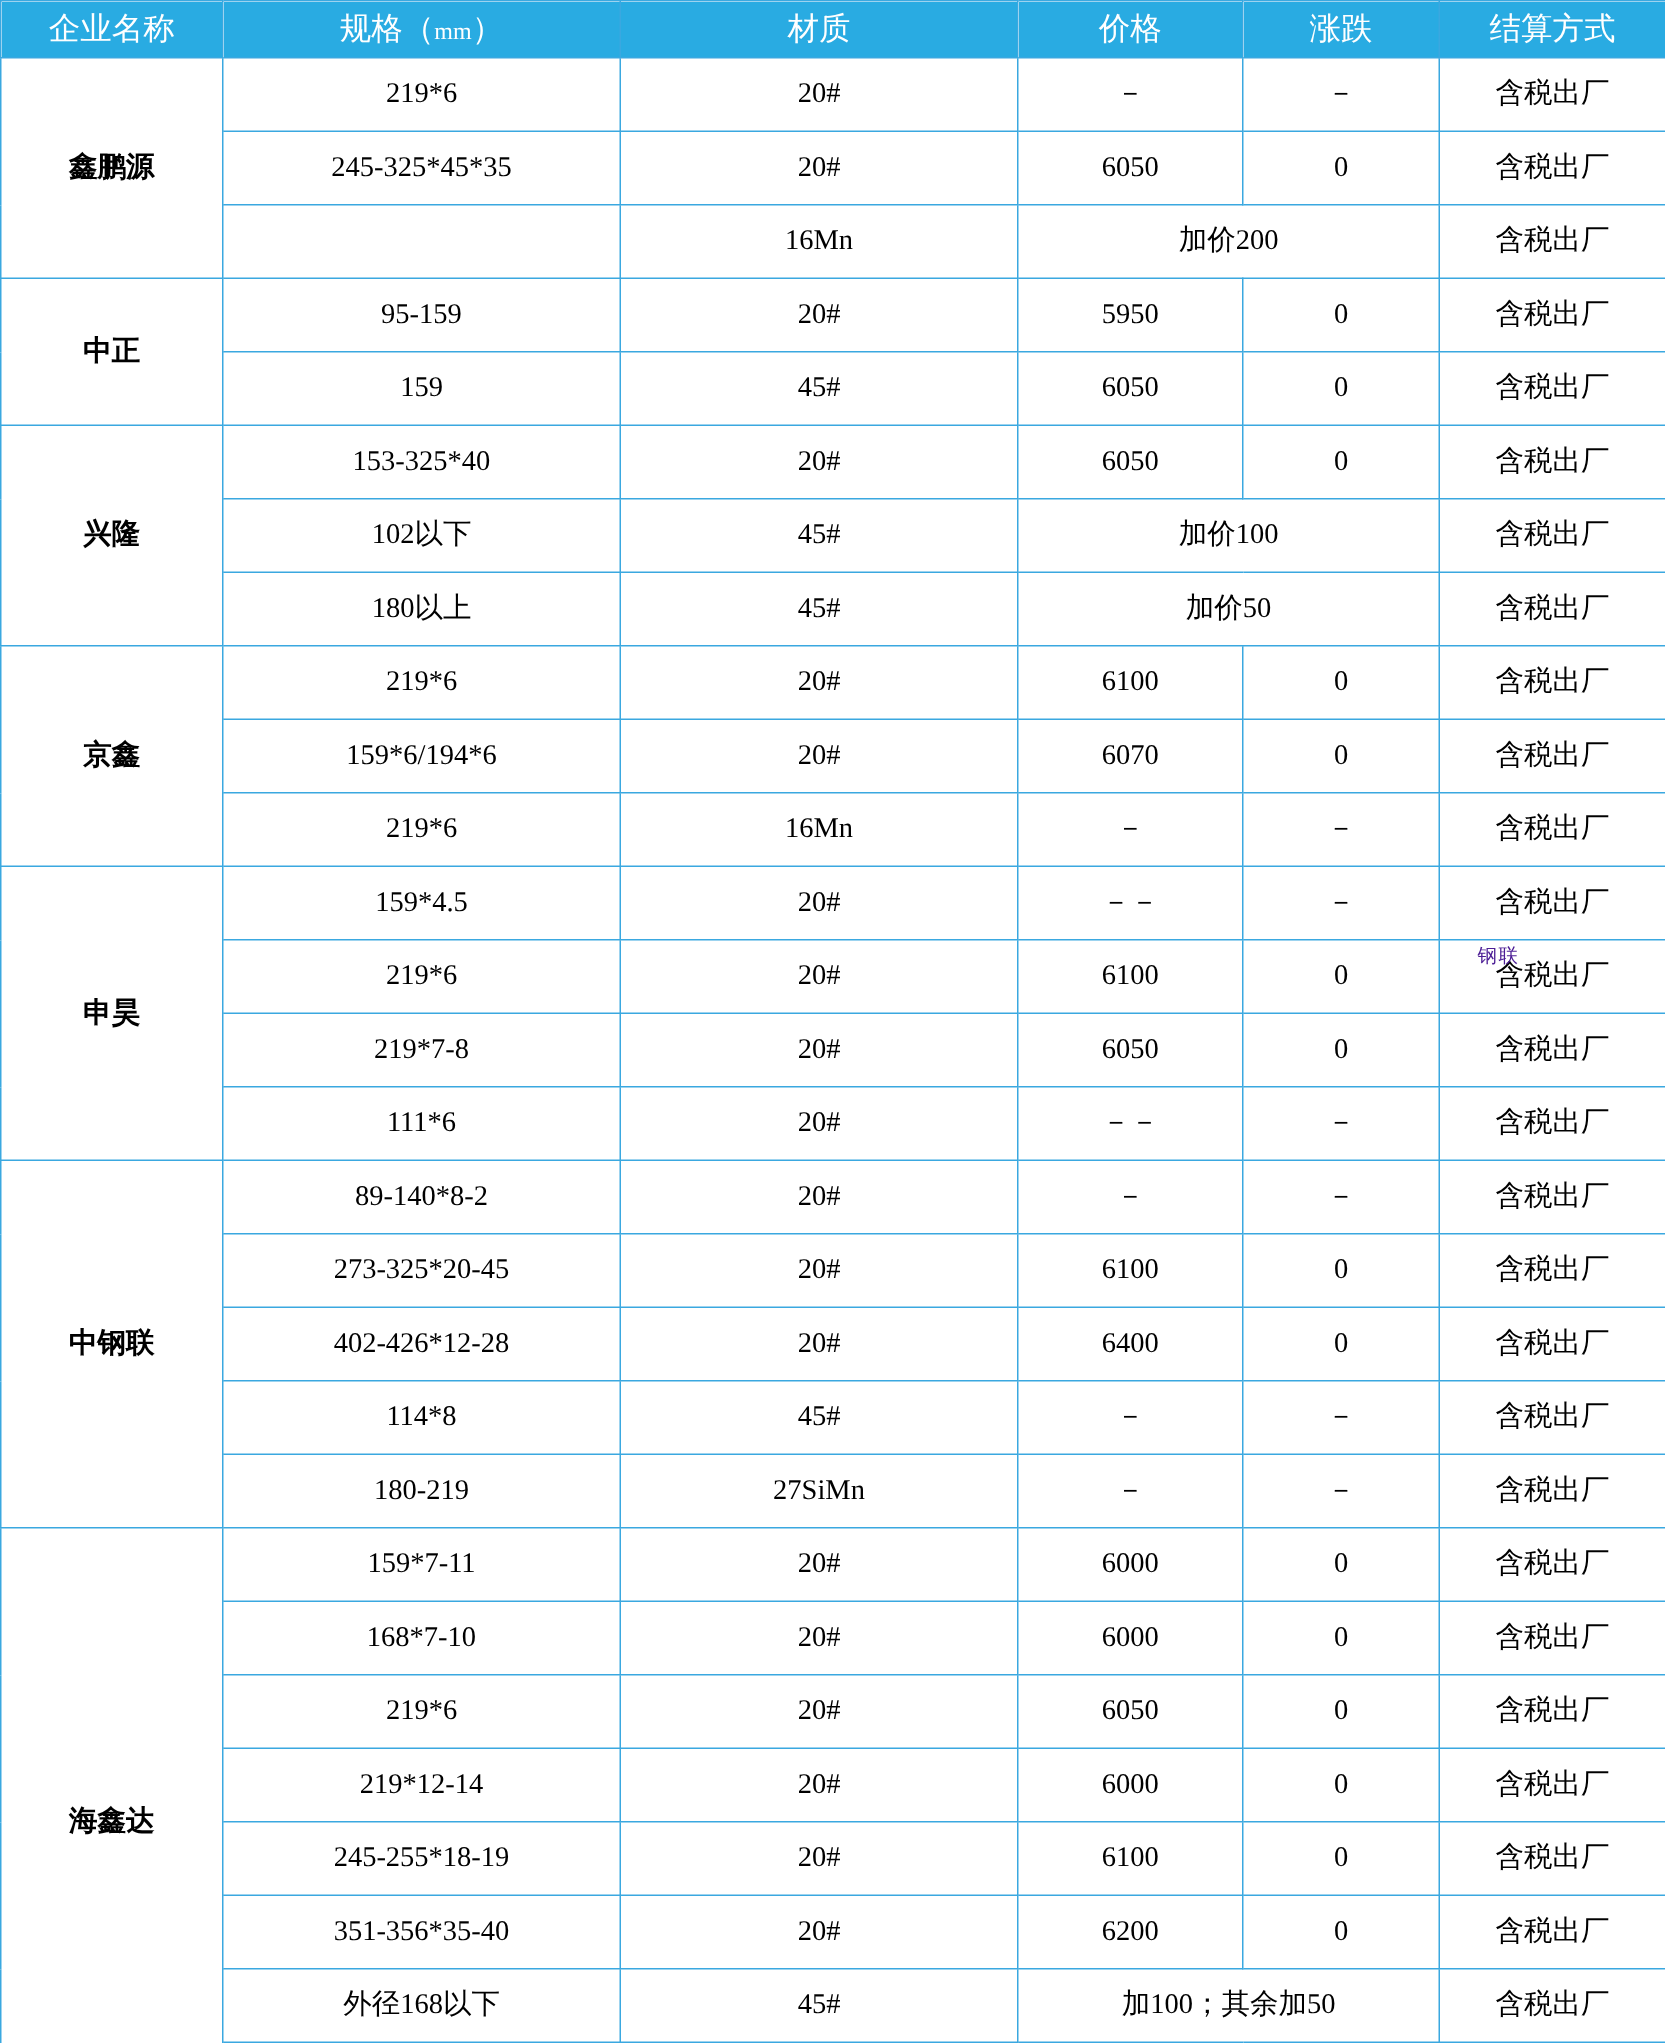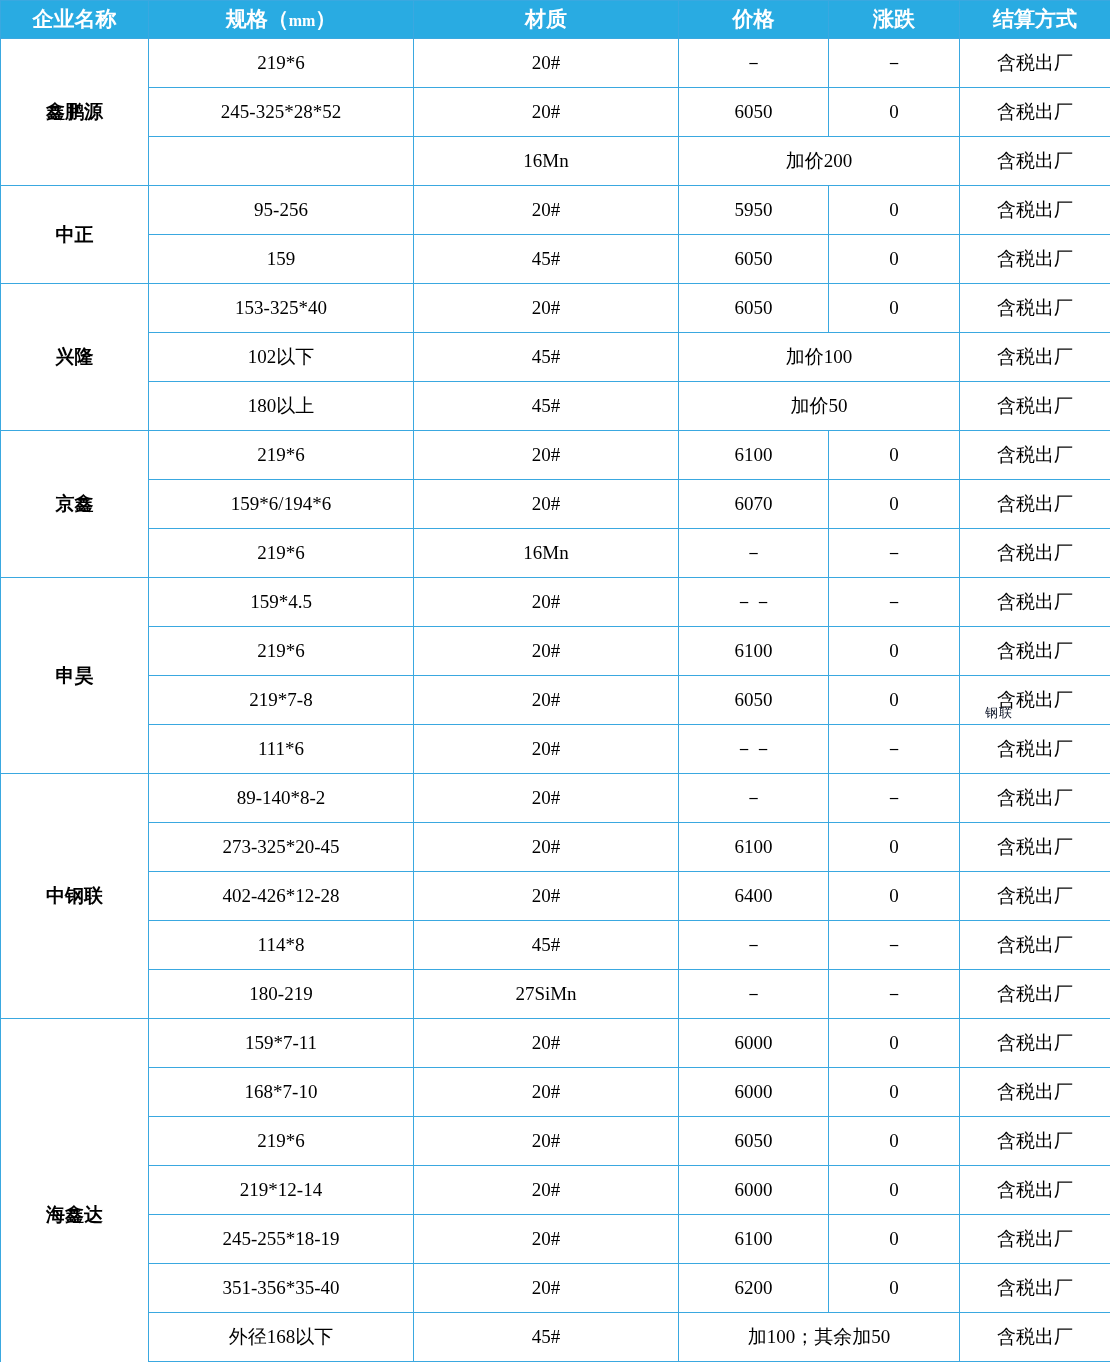--- a/index.html
+++ b/index.html
@@ -26,21 +26,21 @@
     padding: 0;
     height: 49px;
     line-height: 1.15;
     box-sizing: border-box;
     overflow: hidden;
     white-space: nowrap;
   }
   table.price-table thead th {
     background: #29ABE2;
     color: #ffffff;
-    font-weight: bold;
+    font-weight: normal;
     font-size: 21px;
     height: 38px;
   }
   .col-company { width: 148px; }
   .col-spec    { width: 265px; }
   .col-material{ width: 265px; }
   .col-price   { width: 150px; }
   .col-change  { width: 131px; }
   .col-settle  { width: 151px; }
 
@@ -56,23 +56,23 @@
     margin-top: 27px;
   }
   .header-sub {
     font-size: 16px;
     vertical-align: baseline;
     text-align: right;
   }
   .watermark {
     position: absolute;
     left: 985px;
-    top: 704px;
+    top: 628px;
     font-size: 13px;
-    color: #0f172a;
+    color: #4c1d95;
     letter-spacing: 1px;
     pointer-events: none;
   }
   .wrap { position: relative; }
 </style>
 </head>
 <body>
 
 <div class="wrap">
   <table class="price-table">
@@ -97,35 +97,35 @@
     <tbody id="table-body">
         <tr>
           <td class="company-cell" rowspan="3">鑫鹏源</td>
           <td class="spec-cell">219*6</td>
           <td class="material-cell">20#</td>
           <td class="price-cell">－</td>
           <td class="change-cell">－</td>
           <td class="settle-cell">含税出厂</td>
         </tr>
         <tr>
-          <td class="spec-cell">245-325*28*52</td>
+          <td class="spec-cell">245-325*45*35</td>
           <td class="material-cell">20#</td>
           <td class="price-cell">6050</td>
           <td class="change-cell">0</td>
           <td class="settle-cell">含税出厂</td>
         </tr>
         <tr>
           <td class="spec-cell"></td>
           <td class="material-cell">16Mn</td>
           <td class="merged-price" colspan="2">加价200</td>
           <td class="settle-cell">含税出厂</td>
         </tr>
         <tr>
           <td class="company-cell" rowspan="2">中正</td>
-          <td class="spec-cell">95-256</td>
+          <td class="spec-cell">95-159</td>
           <td class="material-cell">20#</td>
           <td class="price-cell">5950</td>
           <td class="change-cell">0</td>
           <td class="settle-cell">含税出厂</td>
         </tr>
         <tr>
           <td class="spec-cell">159</td>
           <td class="material-cell">45#</td>
           <td class="price-cell">6050</td>
           <td class="change-cell">0</td>

